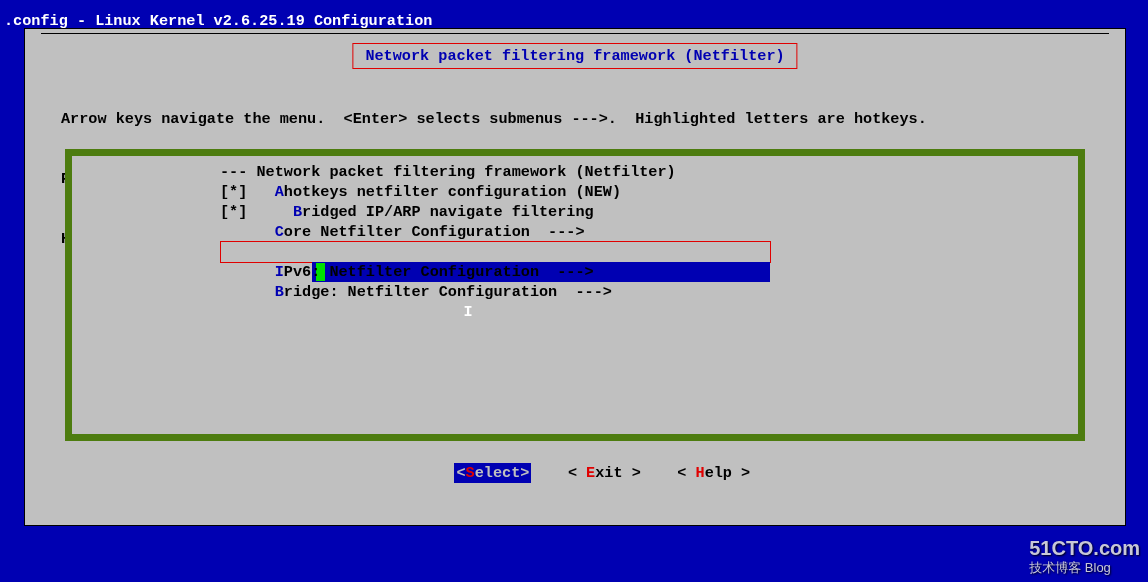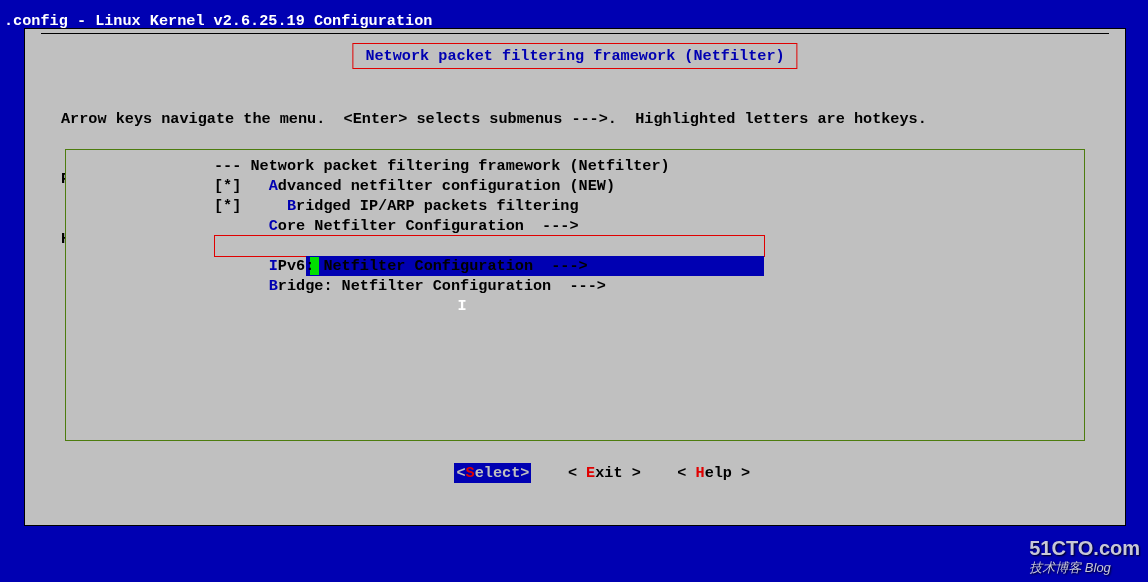--- a/index.html
+++ b/index.html
@@ -43,21 +43,21 @@
   }
   .help {
     position:absolute;
     left:36px; right:30px; top:40px;
     color:#000;
     white-space:pre-wrap;
   }
   .listbox {
     position:absolute;
     left:40px; right:40px; top:120px; bottom:84px;
-    border:1px solid #4d7c0f;
+    border:7px solid #4d7c0f;
     background:#c0c0c0;
     padding-top:6px;
   }
   .row {
     white-space:pre;
     color:#000;
     padding-left:148px;
     height:20px;
     position:relative;
   }
@@ -110,21 +110,21 @@
     color:#ddd;
     font-family: Arial, sans-serif;
     font-size:20px;
     font-weight:bold;
     text-shadow:1px 1px 2px #000;
     opacity:0.9;
     line-height:20px;
     text-align:left;
     margin-top:41px;
   }
-  .watermark .sub { font-size:13px; font-weight:normal;font-style:italic; }
+  .watermark .sub { font-size:13px; font-weight:normal; }
 </style>
 </head>
 <body>
 
 <div class="outer">
   <div class="titlebar">.config - Linux Kernel v2.6.25.19 Configuration</div>
 
   <div class="dialog">
     <div class="hr1"></div>
 
@@ -136,23 +136,23 @@
       <div>Arrow keys navigate the menu.  &lt;Enter&gt; selects submenus ---&gt;.  Highlighted letters are hotkeys.</div>
       <div>Pressing &lt;Y&gt; includes, &lt;N&gt; excludes, &lt;M&gt; modularizes features.  Press &lt;Esc&gt;&lt;Esc&gt; to exit, &lt;?&gt; for</div>
       <div>Help, &lt;/&gt; for Search.  Legend: [*] built-in  [ ] excluded  &lt;M&gt; module  &lt; &gt; module capable</div>
     </div>
 
     <div class="listbox">
 
       <div class="row"><span>---</span> <span>Network packet filtering framework (Netfilter)</span></div>
 
 
-      <div class="row"><span>[*]</span>   <span class="hk">A</span><span>dvanced netfilter configuration (NEW)</span></div>
+      <div class="row"><span>[*]</span>   <span class="hk">A</span><span>hotkeys netfilter configuration (NEW)</span></div>
 
-      <div class="row"><span>[*]</span>     <span class="hk">B</span><span>ridged IP/ARP packets filtering</span></div>
+      <div class="row"><span>[*]</span>     <span class="hk">B</span><span>ridged IP/ARP navigate filtering</span></div>
 
       <div class="row"><span>   </span>   <span class="hk">C</span><span>ore Netfilter Configuration  ---&gt;</span></div>
 
       <div class="row sel">
         <span class="redbox">
           <span class="bar">
             <span class="cursor"></span>
             <span class="txt"><span class="hk2">I</span><span>P: Netfilter Configuration  ---&gt;</span></span>
           </span>
         </span>

